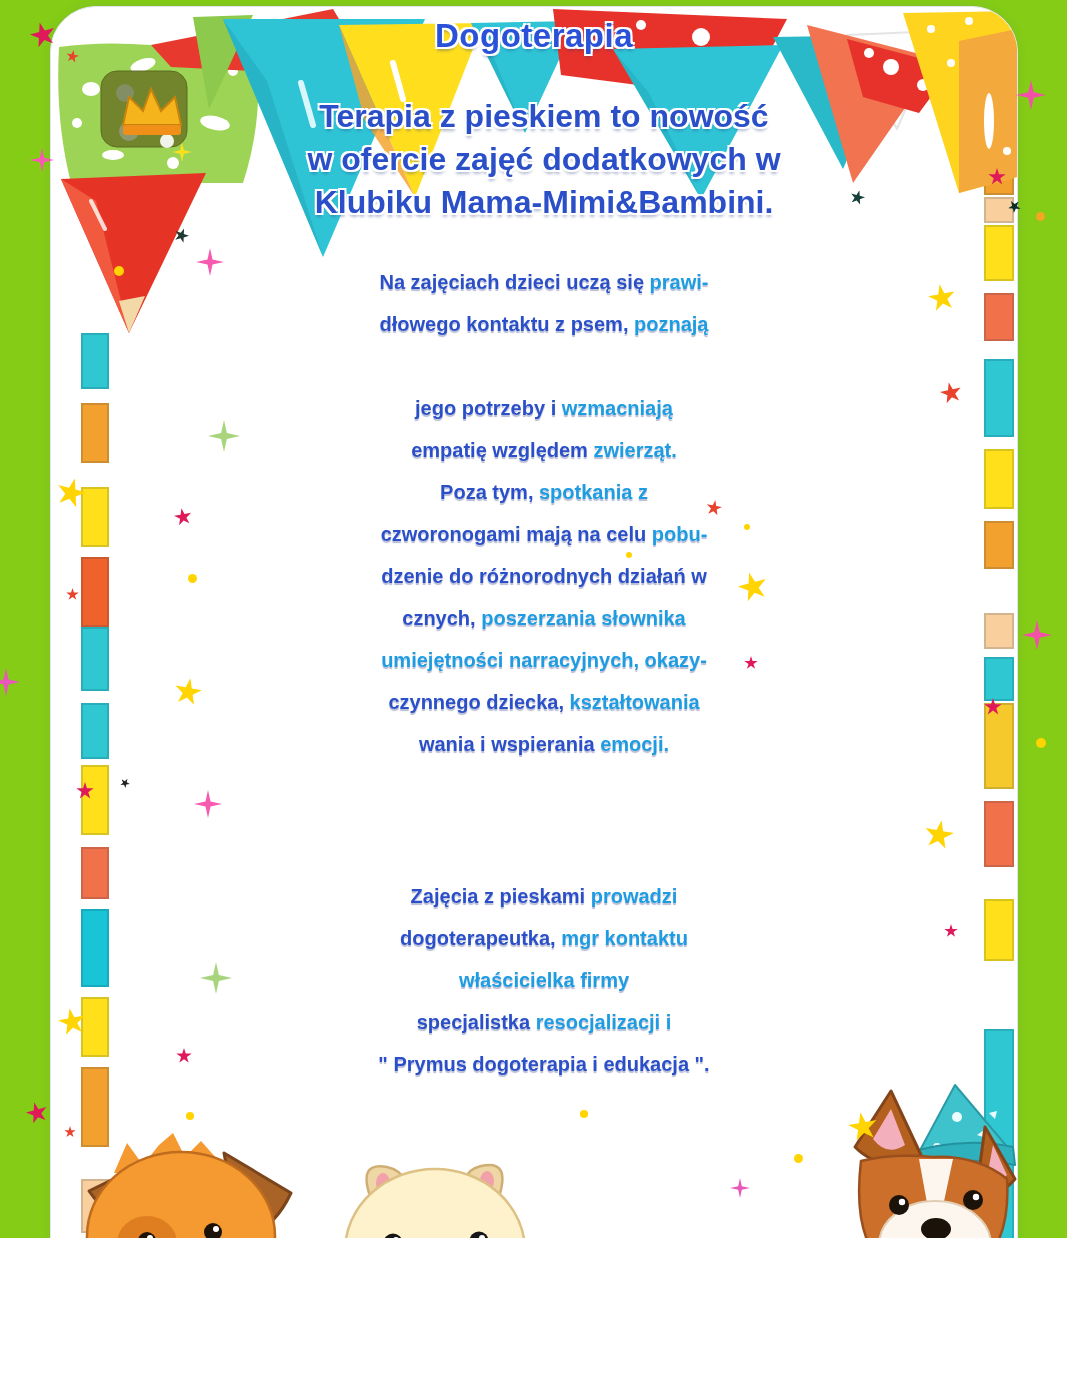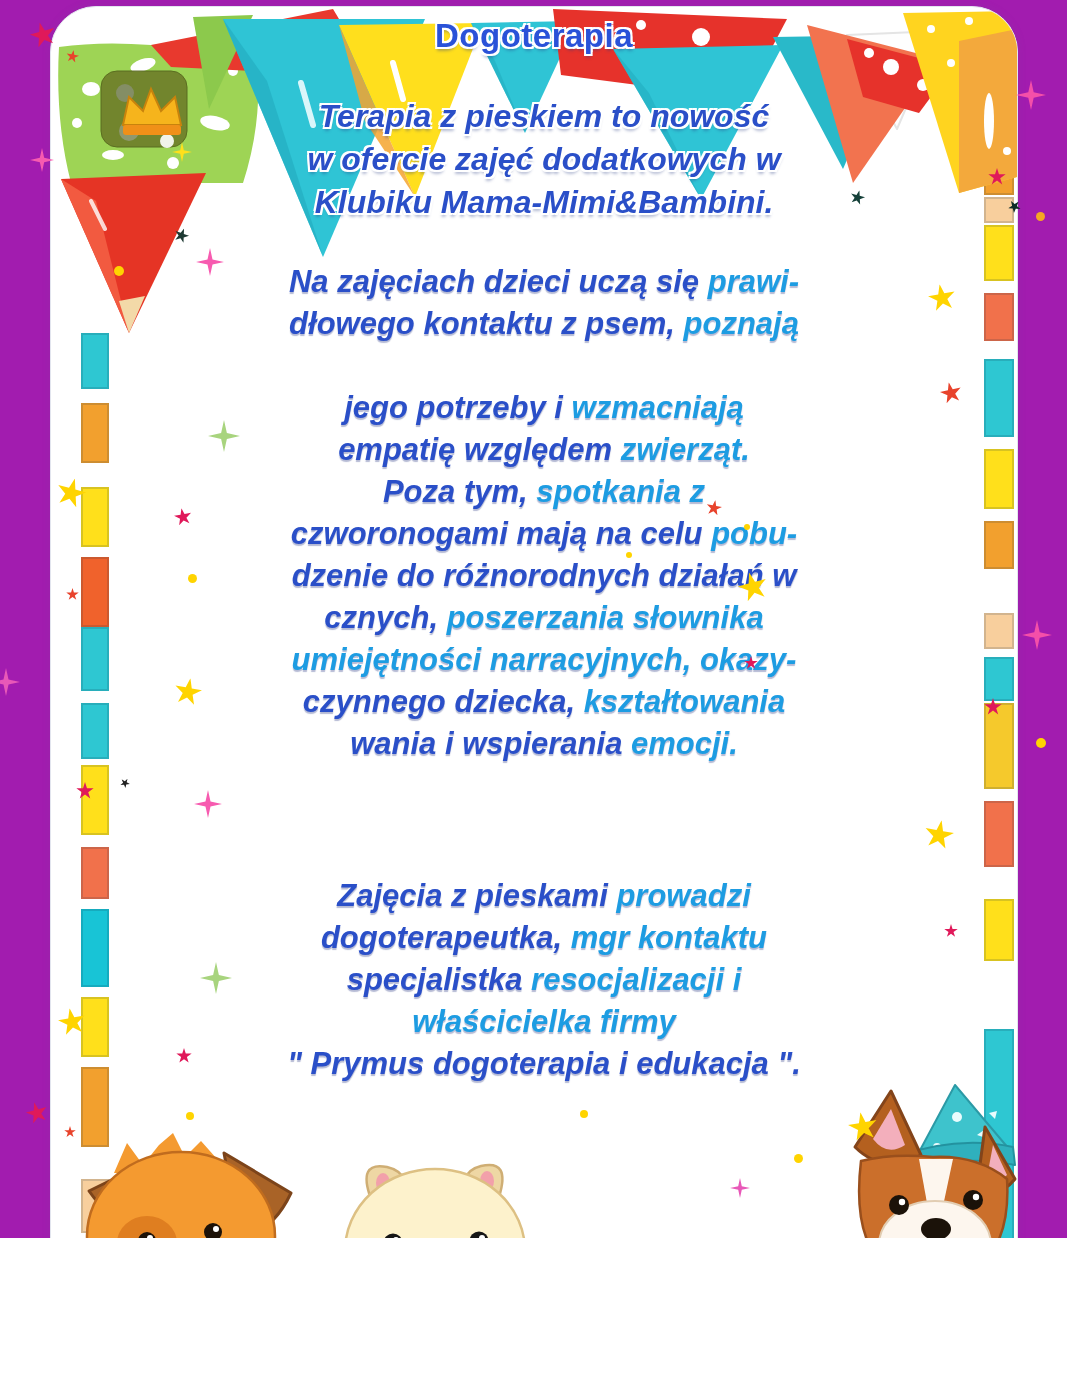--- a/index.html
+++ b/index.html
@@ -1,32 +1,32 @@
 <!DOCTYPE html>
 <html><head>
 <meta charset="utf-8">
 <style>
   html,body{margin:0;padding:0;background:#fff;}
-  .page{position:relative;width:1067px;height:1238px;background:#a21caf;overflow:hidden;
+  .page{position:relative;width:1067px;height:1238px;background:#84cc16;overflow:hidden;
         font-family:"Liberation Sans",sans-serif;}
   .card{position:absolute;left:50px;top:6px;width:966px;height:1393px;background:#fff;
         border:1px solid #e2e5ee;border-radius:46px;overflow:hidden;
         box-shadow:0 0 10px rgba(90,110,150,.12);}
   #art{position:absolute;left:-50px;top:-6px;width:1067px;height:1399px;}
   #tiles-layer{position:absolute;inset:0;}
   .tile{position:absolute;box-shadow:inset 0 0 0 2px rgba(15,45,70,.16);}
   #text-layer{position:absolute;inset:0;}
   .title{position:absolute;top:10px;left:35px;width:896px;text-align:center;
          font-size:33px;font-weight:700;color:#2a52d8;letter-spacing:.5px;
          text-shadow:-2px -2px 0 #fff,2px -2px 0 #fff,-2px 2px 0 #fff,2px 2px 0 #fff,0 4px 3px rgba(40,60,130,.35);}
   .tblock{position:absolute;left:85px;width:816px;text-align:center;
-          font-size:31px;font-weight:700;line-height:42px;}
+          font-size:20px;font-weight:700;line-height:42px;}
   .tblock.outline{font-size:32px;line-height:43px;}
   .tblock.outline .tline{text-shadow:-2px -2px 0 #fff,2px -2px 0 #fff,-2px 2px 0 #fff,2px 2px 0 #fff,0 4px 3px rgba(40,60,130,.35);}
-  .tline{white-space:pre;text-shadow:-1px -1px 0 rgba(255,255,255,.75),0 2px 1px rgba(24,40,120,.32);font-style:italic;}
+  .tline{white-space:pre;text-shadow:-1px -1px 0 rgba(255,255,255,.75),0 2px 1px rgba(24,40,120,.32);}
   .seg-dark{color:#2a4fc8;}
   .seg-light{color:#1d9ce2;}
   #sparkle-layer{position:absolute;inset:0;pointer-events:none;}
   .sp{position:absolute;}
   .sp.star{clip-path:polygon(50% 0%,61% 35%,98% 35%,68% 57%,79% 91%,50% 70%,21% 91%,32% 57%,2% 35%,39% 35%);}
   .sp.spark{clip-path:polygon(50% 0%,59% 41%,100% 50%,59% 59%,50% 100%,41% 59%,0% 50%,41% 41%);}
   .sp.dot{border-radius:50%;}
 </style>
 </head>
 <body>
@@ -232,22 +232,22 @@
           <div class="tline"><span class="seg-dark">czworonogami mają na celu </span><span class="seg-light">pobu-</span></div>
           <div class="tline"><span class="seg-dark">dzenie do różnorodnych działań w</span></div>
           <div class="tline"><span class="seg-dark">cznych, </span><span class="seg-light">poszerzania słownika</span></div>
           <div class="tline"><span class="seg-light">umiejętności narracyjnych, </span><span class="seg-light">okazy-</span></div>
           <div class="tline"><span class="seg-dark">czynnego dziecka, </span><span class="seg-light">kształtowania</span></div>
           <div class="tline"><span class="seg-dark">wania i wspierania </span><span class="seg-light">emocji.</span></div>
         </div>
         <div class="tblock" style="top: 868px;">
           <div class="tline"><span class="seg-dark">Zajęcia z pieskami </span><span class="seg-light">prowadzi</span></div>
           <div class="tline"><span class="seg-dark">dogoterapeutka, </span><span class="seg-light">mgr kontaktu</span></div>
+          <div class="tline"><span class="seg-light">właścicielka firmy</span></div>
           <div class="tline"><span class="seg-dark">specjalistka </span><span class="seg-light">resocjalizacji i</span></div>
-          <div class="tline"><span class="seg-light">właścicielka firmy</span></div>
           <div class="tline"><span class="seg-dark">" Prymus dogoterapia i edukacja ".</span></div>
         </div>
       </div>
   </div>
 
   <div id="sparkle-layer">
       <div class="sp star" style="left: 30px; top: 22px; width: 26px; height: 26px; background: rgb(224, 25, 90); transform: rotate(-15deg);"></div>
       <div class="sp star" style="left: 66px; top: 50px; width: 13px; height: 13px; background: rgb(232, 67, 44); transform: rotate(10deg);"></div>
       <div class="sp spark" style="left: 30px; top: 148px; width: 24px; height: 24px; background: rgb(247, 91, 176);"></div>
       <div class="sp spark" style="left: 172px; top: 142px; width: 20px; height: 20px; background: rgb(255, 224, 27);"></div>

